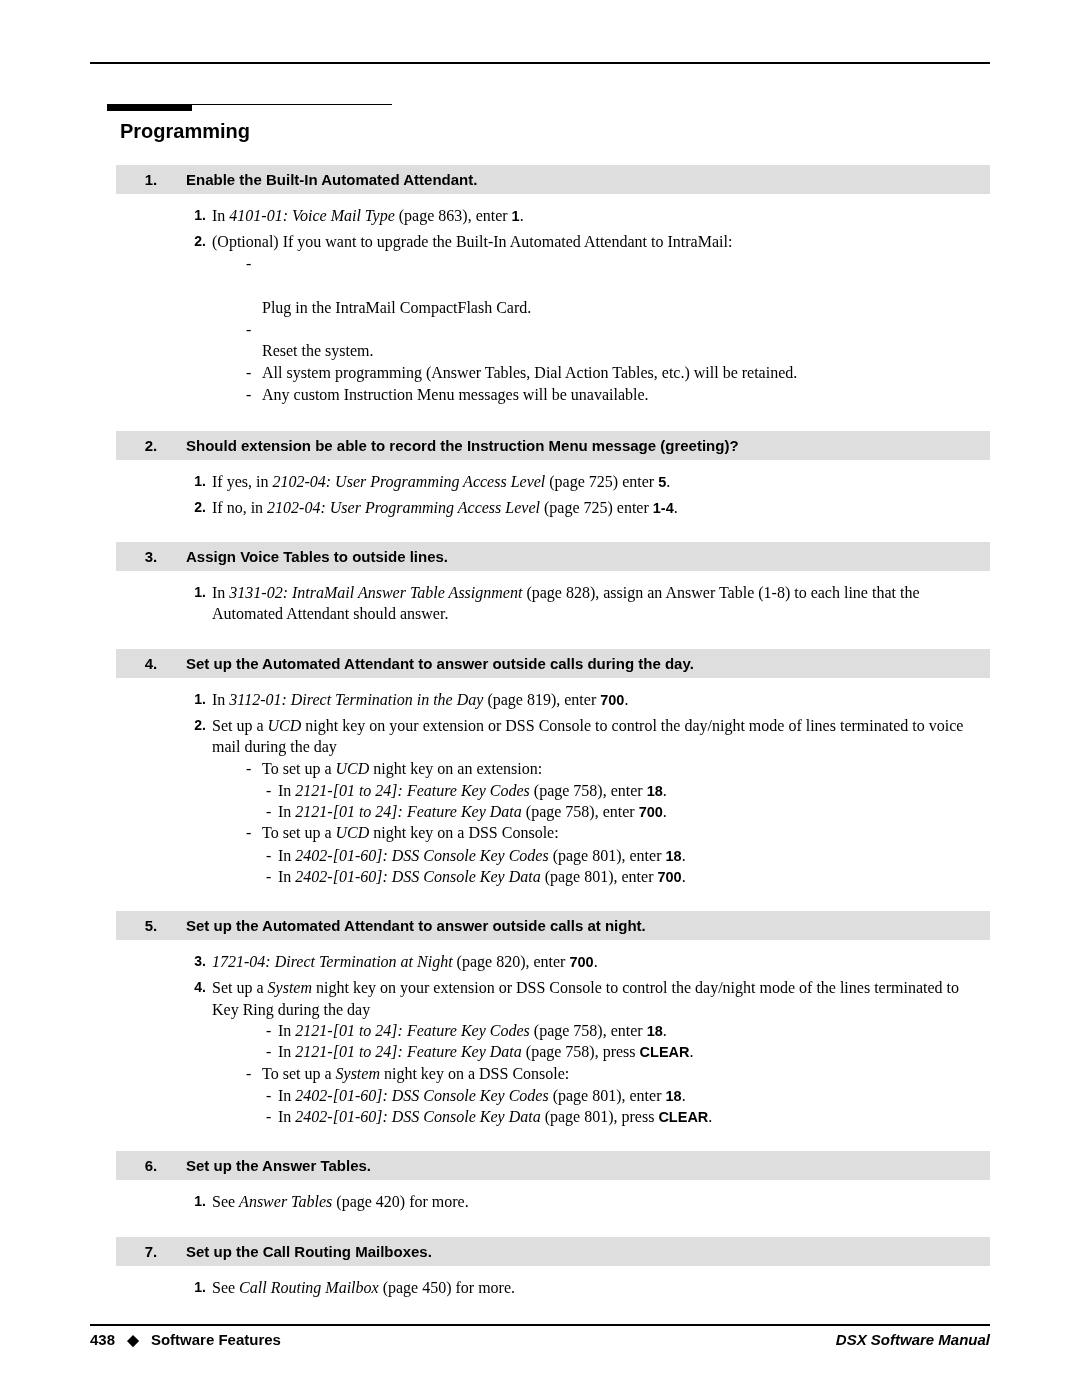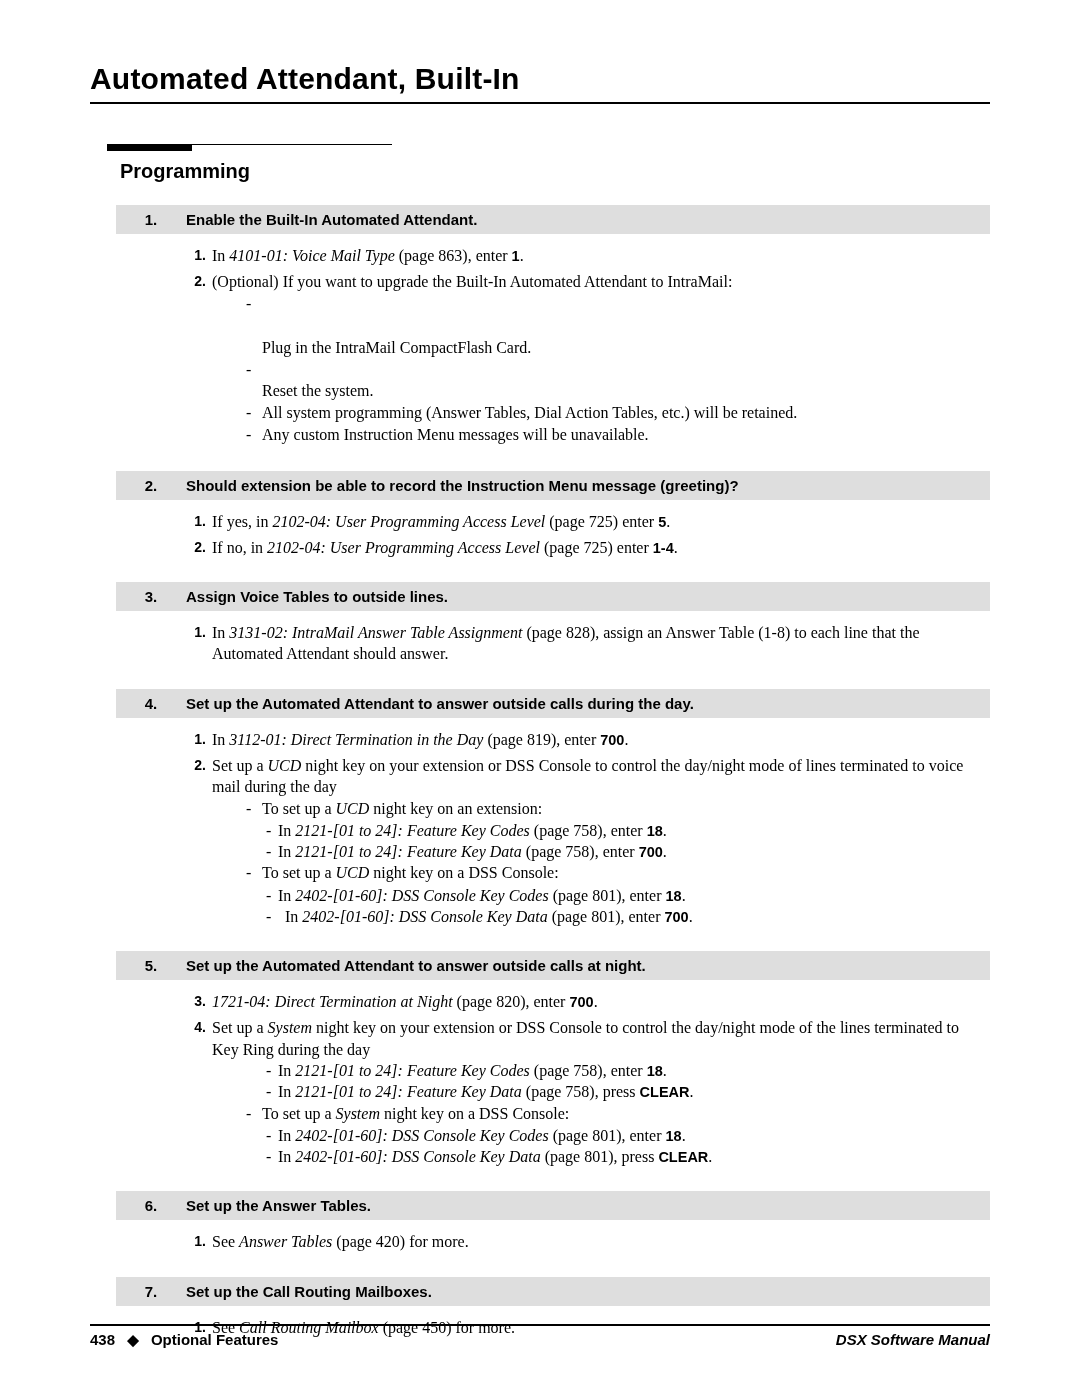--- a/index.html
+++ b/index.html
@@ -34,21 +34,20 @@
   .footer-row { display: flex; justify-content: space-between; font-family: Arial, Helvetica, sans-serif; font-size: 15px; }
   .footer-left { font-weight: 700; }
   .footer-left .pn { font-weight: 700; }
   .footer-left .dia { margin: 0 8px; }
   .footer-right { font-style: italic; font-weight: 700; }
 </style>
 </head>
 <body>
 
 <div class="page">
-  <div class="title">Automated Attendant, Built-In</div>
   <hr class="title-rule">
 
   <div class="section-decoration">
     <div class="thin"></div>
     <div class="thick"></div>
   </div>
   <div class="section-title">Programming</div>
 
   <div class="steps" id="steps">
       <div class="step">
@@ -140,21 +139,21 @@
                     </div>
                   </div>
                   <div class="dash">
                     <div style="flex: 1 1 0%;">To set up a <span class="i">UCD</span> night key on a DSS Console:</div>
                   </div>
                   <div class="sub2">
                     <div class="dash2">
                       <div style="flex: 1 1 0%;">In <span class="i">2402-[01-60]: DSS Console Key Codes</span> (page 801), enter <span class="b">18</span>.</div>
                     </div>
                     <div class="dash2">
-                      <div style="flex: 1 1 0%; margin-left: 7px;">In <span class="i">2402-[01-60]: DSS Console Key Data</span> (page 801), enter <span class="b">700</span>.</div>
+                      <div style="flex: 1 1 0%;">In <span class="i">2402-[01-60]: DSS Console Key Data</span> (page 801), enter <span class="b">700</span>.</div>
                     </div>
                   </div>
                 </div></div>
             </div>
           </div>
         </div>
       </div>
       <div class="step">
         <div class="step-head">
           <div class="num">5.</div>
@@ -222,18 +221,18 @@
         </div>
       </div>
     </div>
 
   <div class="footer">
     <hr class="footer-rule">
     <div class="footer-row">
       <div class="footer-left">
         <span class="pn">438</span>
         <span class="dia">◆</span>
-        <span>Optional Features</span>
+        <span>Software Features</span>
       </div>
       <div class="footer-right">DSX Software Manual</div>
     </div>
   </div>
 </div>
 
 </body></html>

